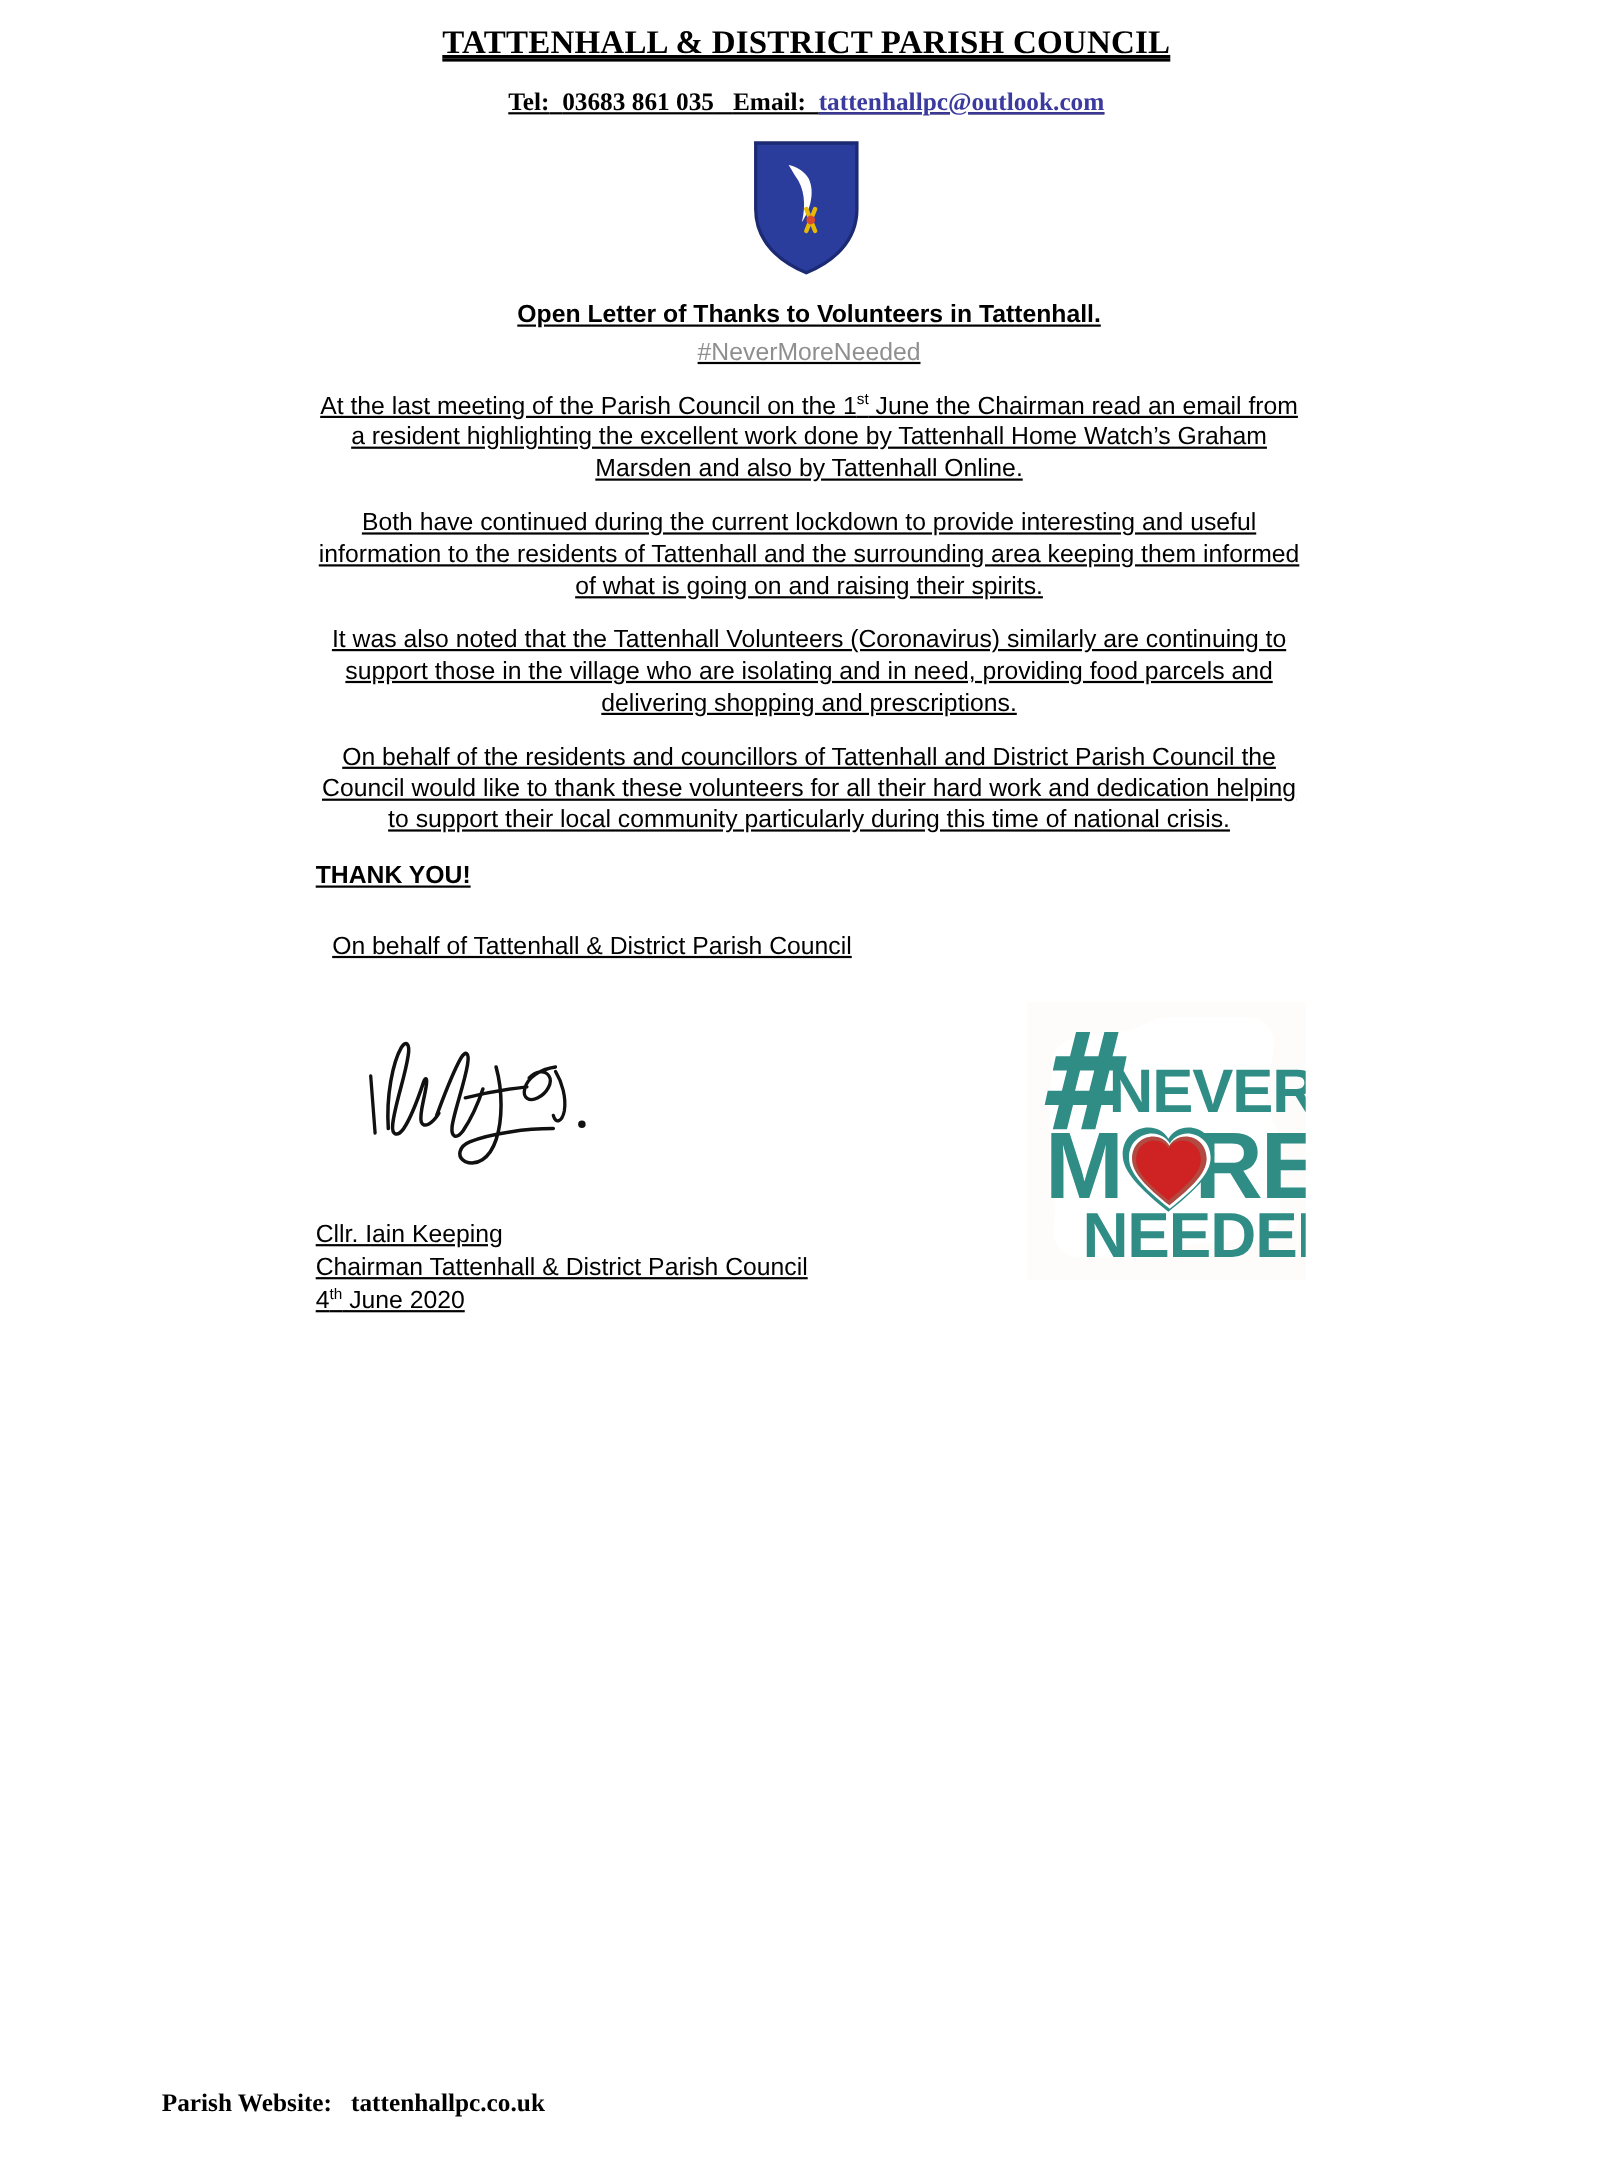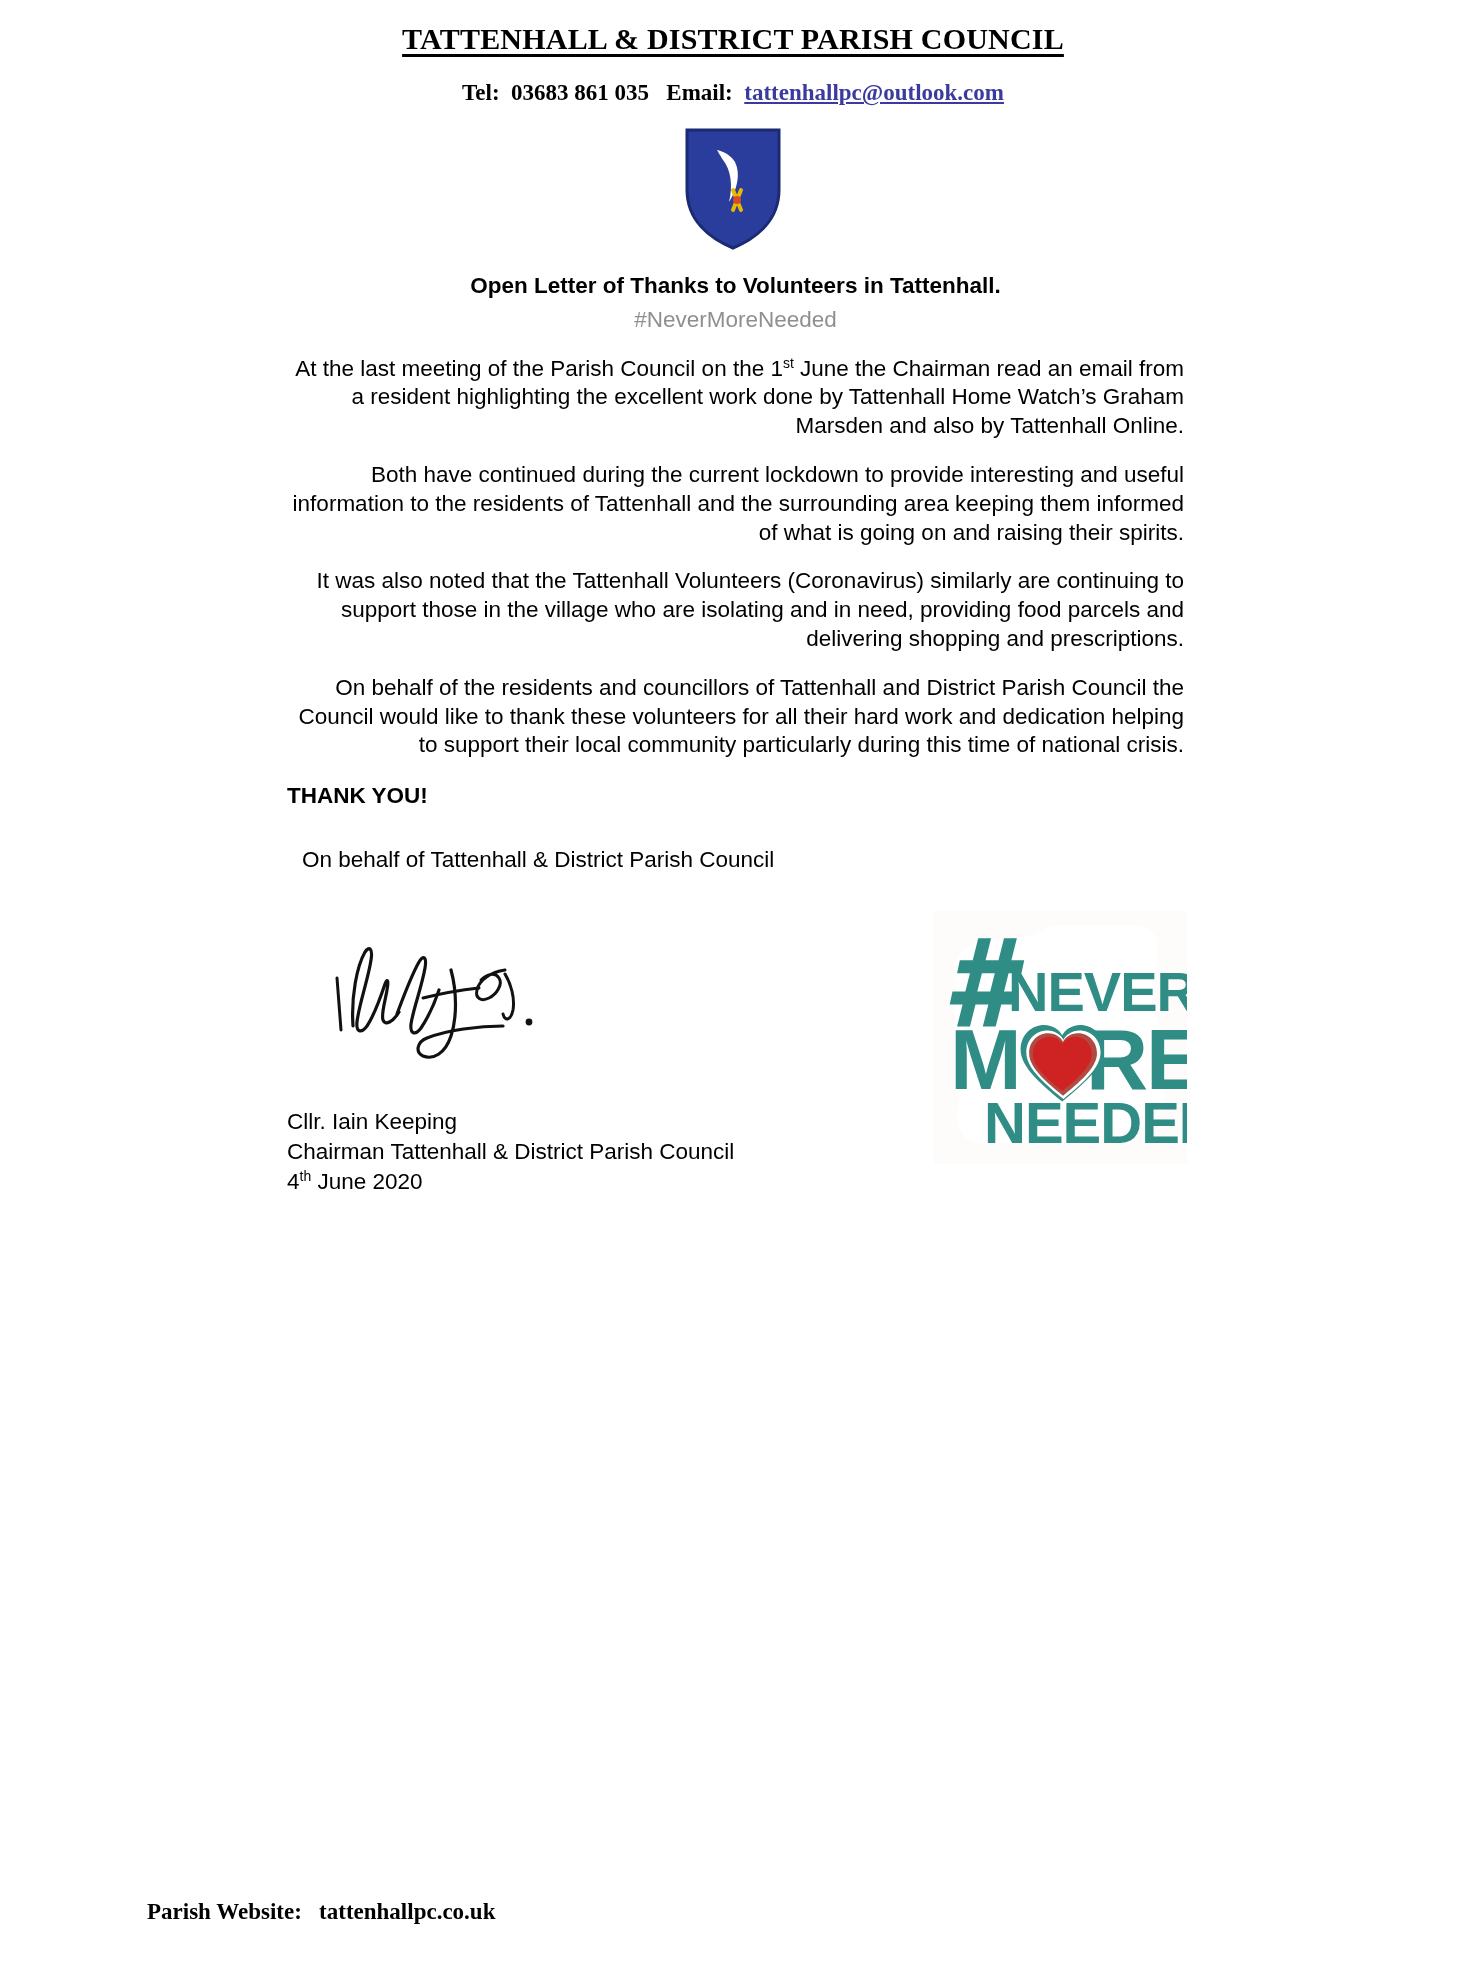--- a/index.html
+++ b/index.html
@@ -12,20 +12,21 @@
   .page {
     position: relative;
     width: 1172px;
     height: 1961px;
     margin: 0 auto;
     background: #ffffff;
     box-sizing: border-box;
     overflow: hidden;
     font-family: "Liberation Sans", sans-serif;
     color: #000000;
+    text-decoration: underline;
   }
 
   
   .header-block {
     text-align: center;
     padding-top: 10px;
   }
 
   .doc-title {
     font-family: "Liberation Serif", serif;
@@ -96,21 +97,21 @@
     text-align: center;
     font-size: 22.5px;
     color: #8f8f8f;
     margin: 0;
     padding-top: 5px;
   }
 
   p.para {
     margin: 0;
     padding-top: 20px;
-    text-align: right;
+    text-align: center;
   }
 
   .thankyou {
     margin: 0;
     padding-top: 22px;
     font-weight: bold;
     font-size: 22.5px;
   }
 
   .behalf {

